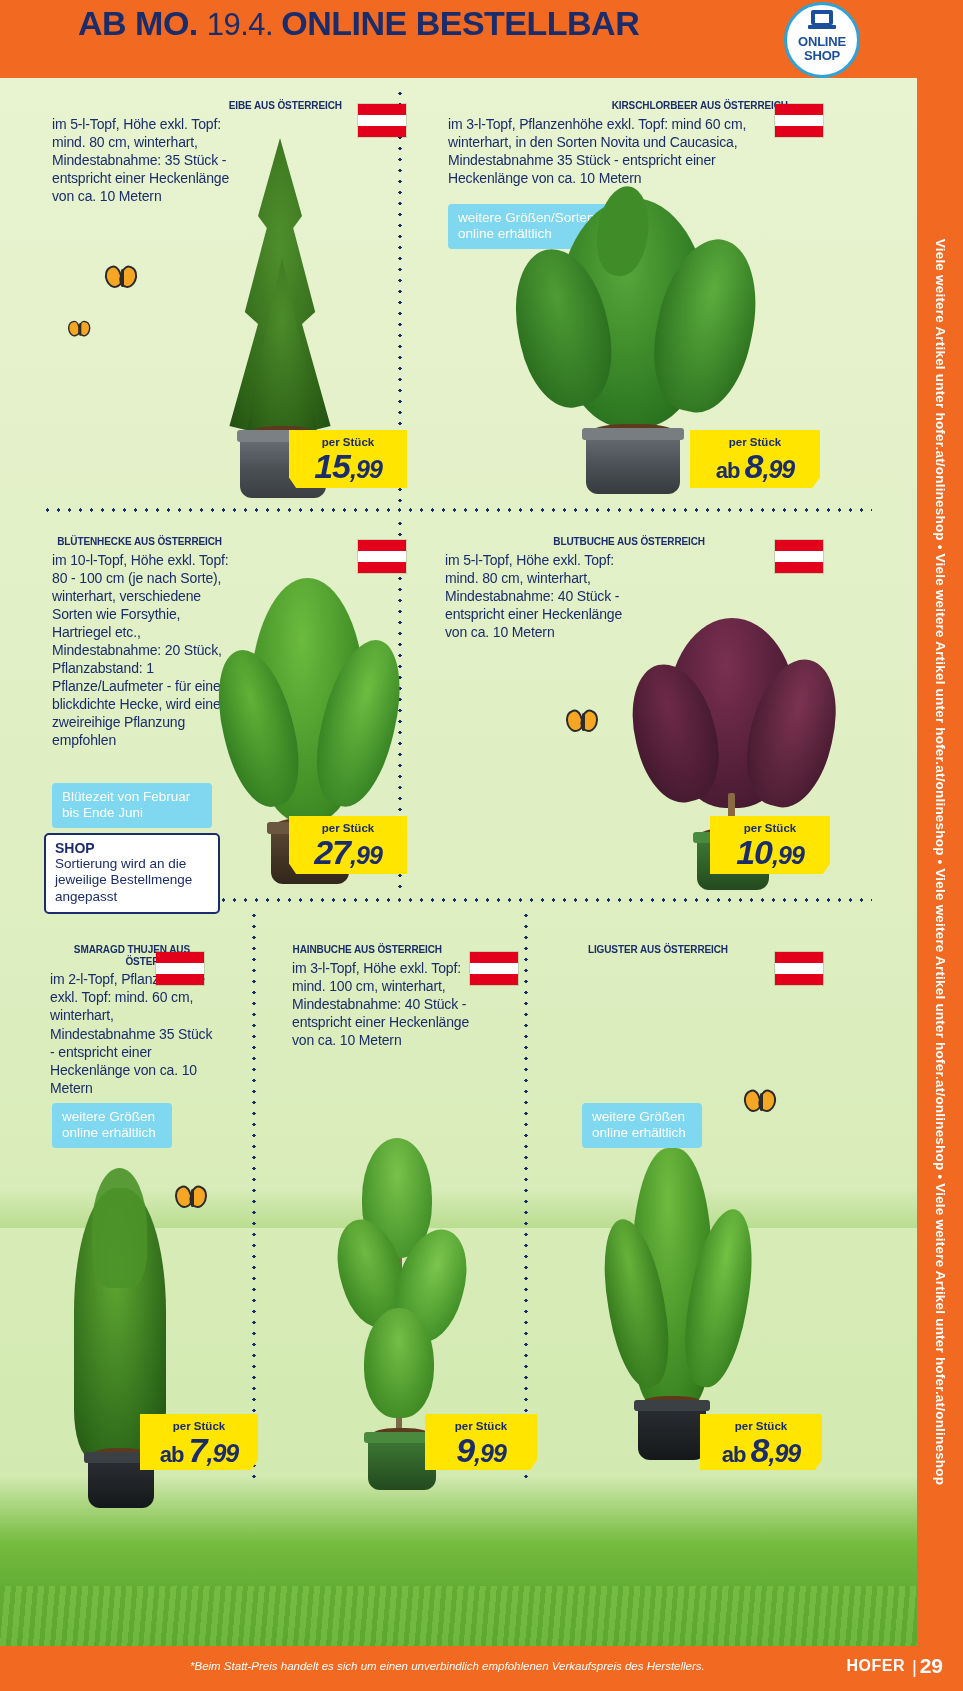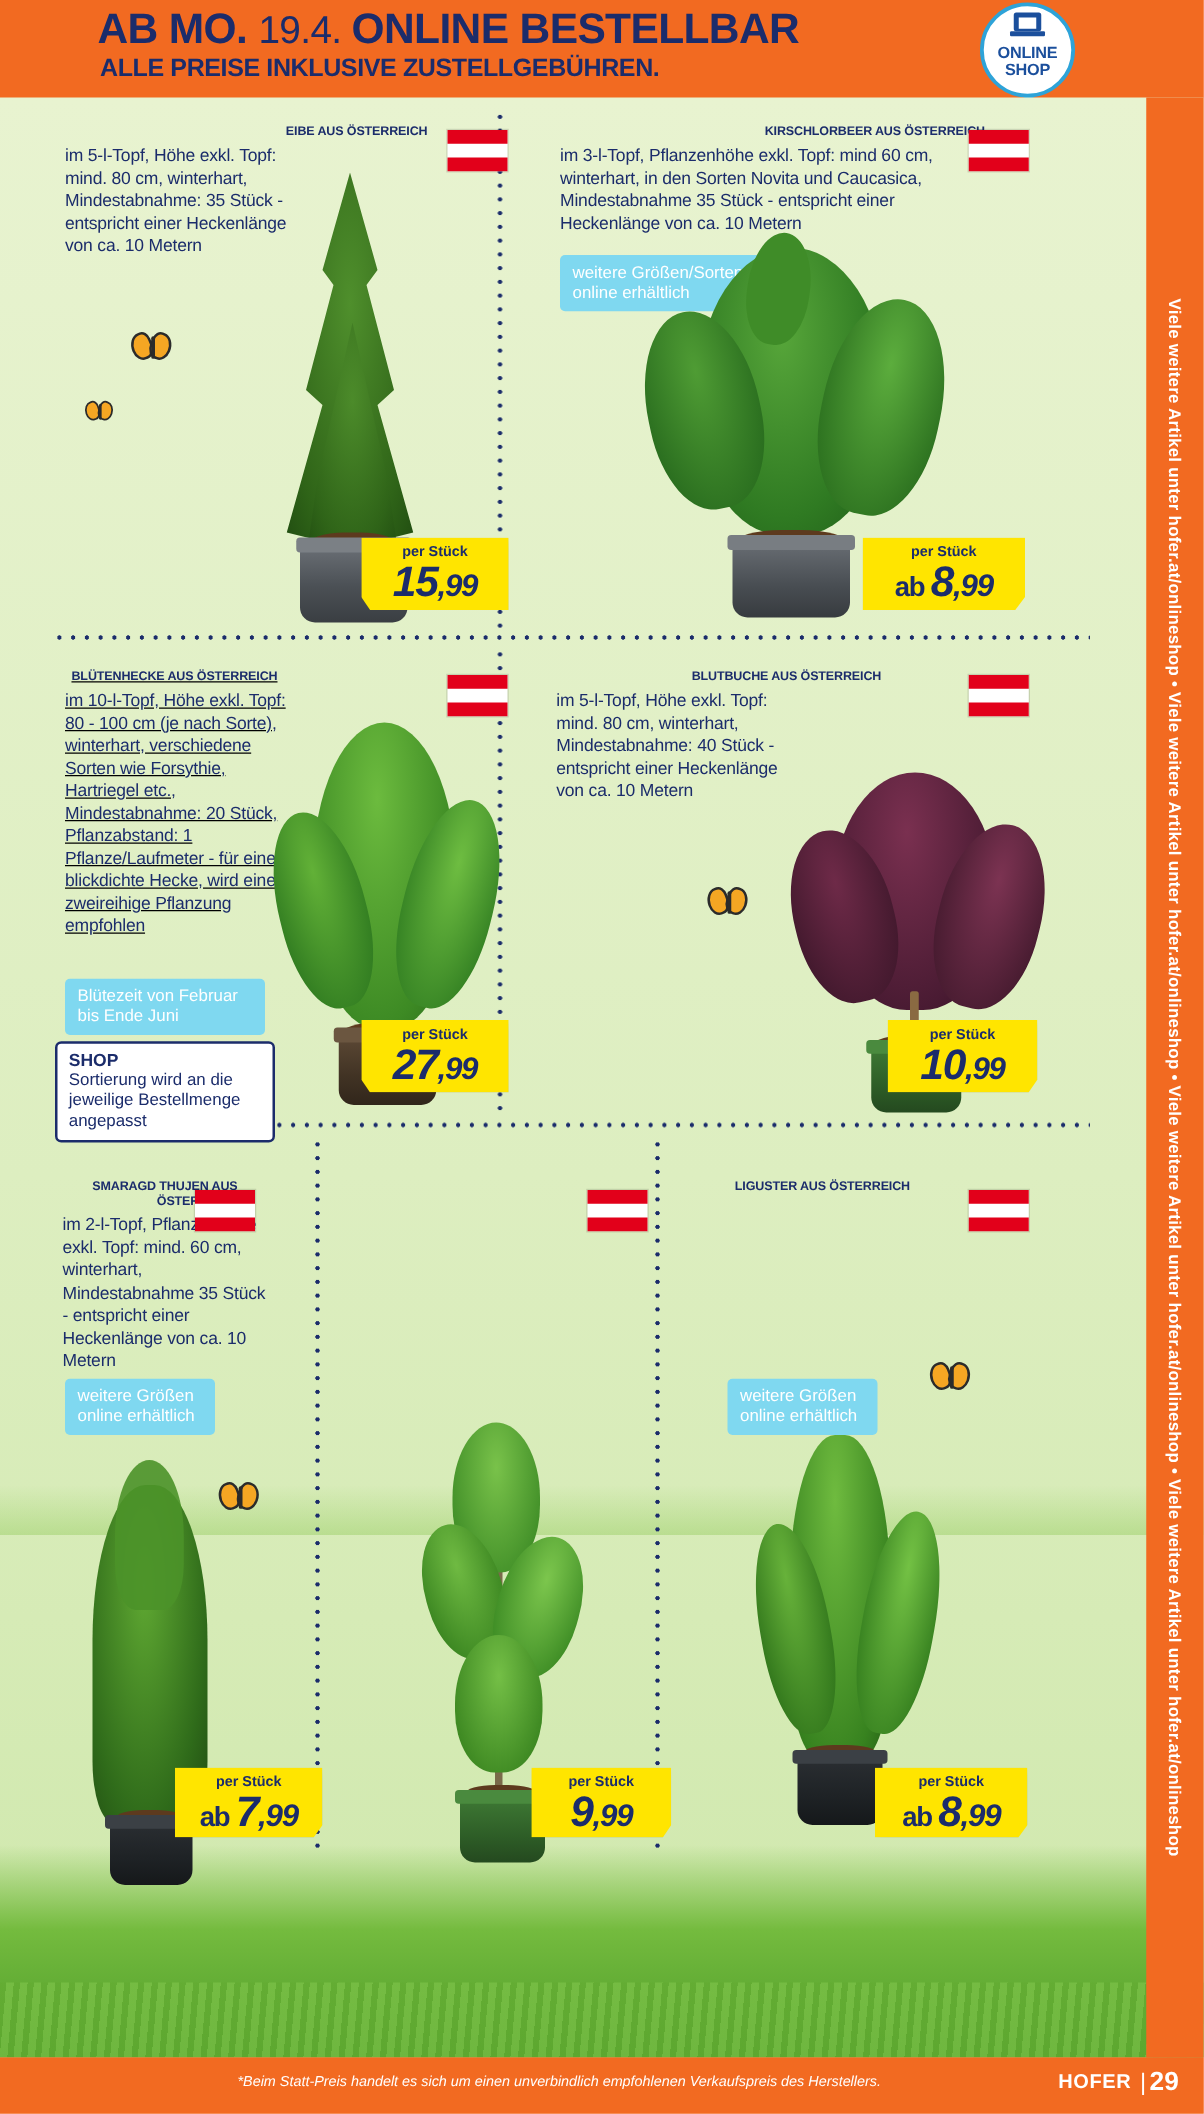--- a/index.html
+++ b/index.html
@@ -259,21 +259,20 @@
 </style>
 </head>
 <body>
 
 <div class="page">
 
   <div class="header">
     <div class="header-line1">
       <span class="big">AB MO. </span><span class="thin">19.4. </span><span class="big">ONLINE BESTELLBAR</span>
     </div>
-    <div class="header-line2">ALLE PREISE INKLUSIVE ZUSTELLGEBÜHREN.</div>
 
     <div class="shop-badge">
       <div class="pointer"></div>
       <div class="circle"></div>
       <div class="laptop">
         <div class="screen">
           <div class="screen-inner"></div>
         </div>
         <div class="base"></div>
       </div>
@@ -339,21 +338,21 @@
       <div class="soil" style="left:100px; top:226px; width:90px; height:20px;"></div>
       <div class="pot" style="left:98px; top:234px; width:94px; height:62px; background:linear-gradient(180deg,#6a6f75 0%,#484d52 60%,#373b3f 100%);"></div>
       <div class="pot" style="left:94px; top:230px; width:102px; height:12px; background:#787d82; border-radius:3px;"></div>
     </div>
 
     <div class="price" style="left:690px; top:352px; width:130px; height:58px; clip-path: polygon(0 0, 100% 0, 100% 82%, 94% 100%, 0 100%);">
       <div class="perst">per Stück</div>
       <div class="val"><span class="pre">ab </span><span>8</span><span class="dec">,99</span></div>
     </div>
 
-    <div class="prod" style="left:52px; top:458px; width:210px;text-decoration:underline;">
+    <div class="prod" style="left:52px; top:458px; width:210px;">
       <div class="title" style="width:170px;">BLÜTENHECKE AUS ÖSTERREICH</div>
       <div class="desc" style="width:186px;">im 10-l-Topf, Höhe exkl. Topf: 80 - 100 cm (je nach Sorte), winterhart, verschiedene Sorten wie Forsythie, Hartriegel etc., Mindestabnahme: 20 Stück, Pflanzabstand: 1 Pflanze/Laufmeter - für eine blickdichte Hecke, wird eine zweireihige Pflanzung empfohlen</div>
     </div>
     <div class="flag" style="left:358px; top:462px;"></div>
     <div class="pill" style="left:52px; top:705px; width:160px;">Blütezeit von Februar bis Ende Juni</div>
 
     <div class="infobox" style="left:44px; top:755px;">
       <div class="ttl">SHOP</div>
       <div class="body">Sortierung wird an die jeweilige Bestellmenge angepasst</div>
     </div>
@@ -418,20 +417,24 @@
       <div class="bf-wing" style="left:0; top:0; transform:rotate(-20deg);"></div>
       <div class="bf-wing" style="left:15px; top:0; transform:rotate(20deg) scaleX(-1);"></div>
       <div class="bf-body" style="left:16px; top:3px;"></div>
     </div>
 
     <div class="price" style="left:140px; top:1336px; width:118px; height:56px; clip-path: polygon(0 0, 100% 0, 100% 82%, 94% 100%, 0 100%);">
       <div class="perst">per Stück</div>
       <div class="val"><span class="pre">ab </span><span>7</span><span class="dec">,99</span></div>
     </div>
 
+    <div class="prod" style="left:292px; top:866px; width:200px;">
+      <div class="title" style="width:150px;">HAINBUCHE AUS ÖSTERREICH</div>
+      <div class="desc" style="width:180px;">im 3-l-Topf, Höhe exkl. Topf: mind. 100 cm, winterhart, Mindestabnahme: 40 Stück - entspricht einer Heckenlänge von ca. 10 Metern</div>
+    </div>
     <div class="flag" style="left:470px; top:874px;"></div>
 
     <div class="plant" style="left:300px; top:1030px; width:210px; height:390px;">
       <div class="stem" style="left:96px; top:40px; width:6px; height:300px; background:#7a6a4a;"></div>
       <div class="leafblob" style="left:62px; top:30px; width:70px; height:120px; background:radial-gradient(ellipse at 50% 30%, #79c24a 0%, #3e8c26 85%);"></div>
       <div class="leafblob" style="left:40px; top:110px; width:62px; height:110px; background:radial-gradient(ellipse at 50% 30%, #6fba42 0%, #38831f 85%); transform:rotate(-16deg);"></div>
       <div class="leafblob" style="left:98px; top:120px; width:66px; height:115px; background:radial-gradient(ellipse at 50% 30%, #7cc64d 0%, #3b8a23 85%); transform:rotate(16deg);"></div>
       <div class="leafblob" style="left:64px; top:200px; width:70px; height:110px; background:radial-gradient(ellipse at 50% 30%, #74bf46 0%, #39841f 85%);"></div>
       <div class="soil" style="left:72px; top:320px; width:58px; height:14px;"></div>
       <div class="pot" style="left:68px; top:328px; width:68px; height:54px; background:linear-gradient(180deg,#3f7a35 0%,#2e5e27 60%,#24491f 100%);"></div>

